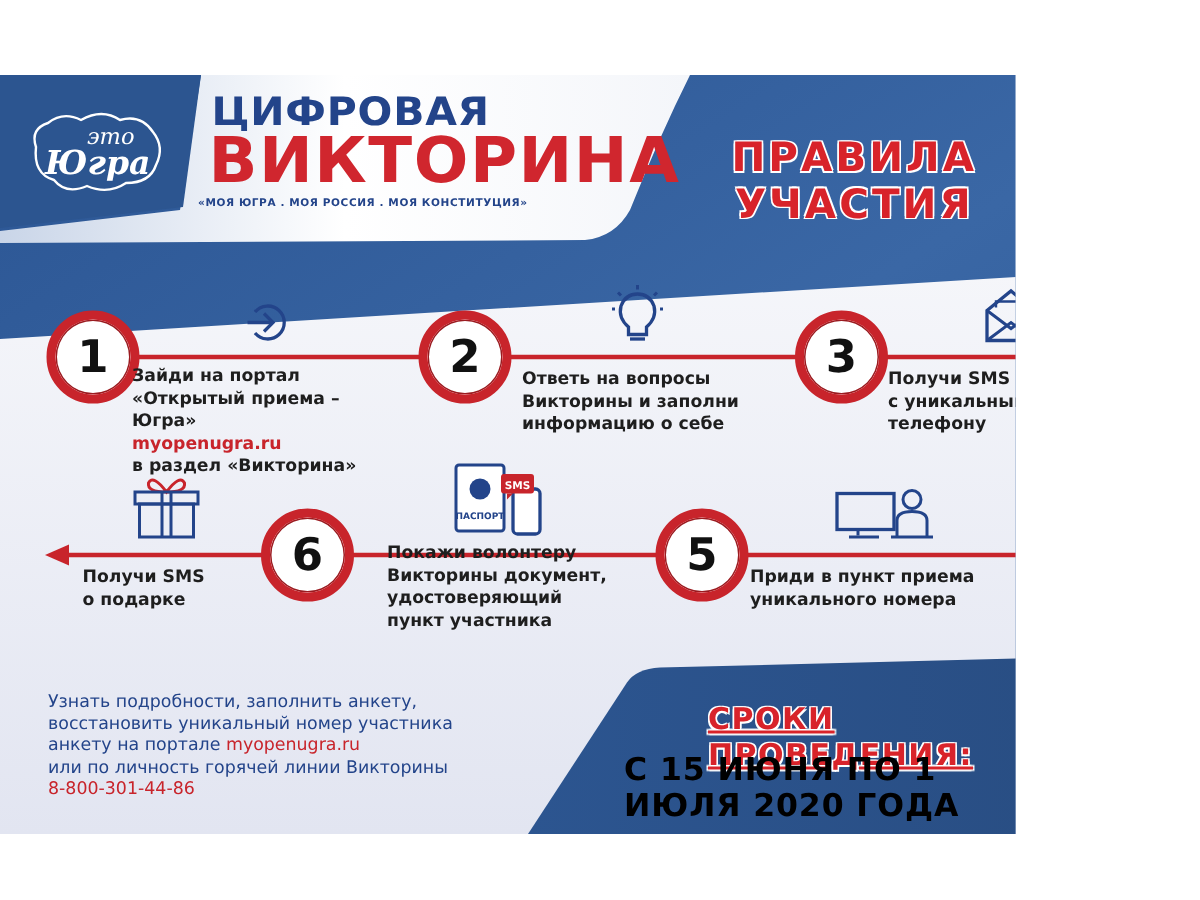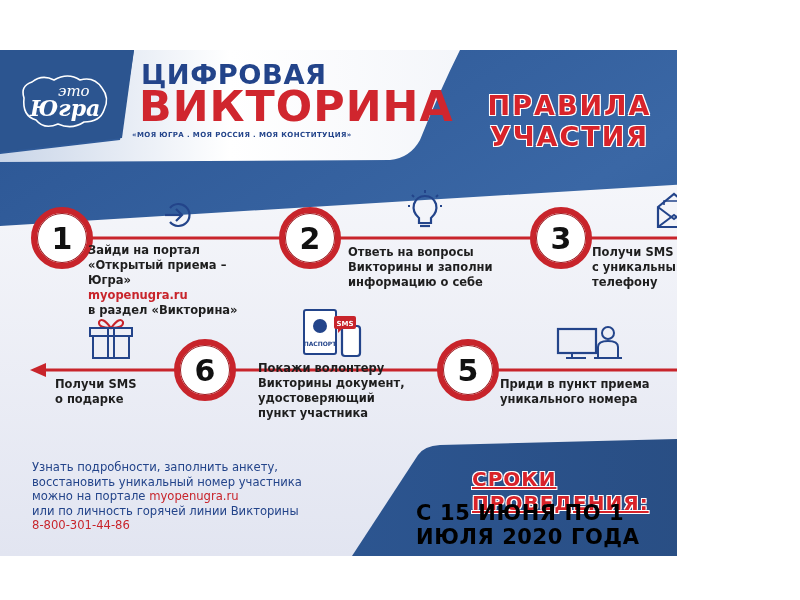--- a/index.html
+++ b/index.html
@@ -167,20 +167,20 @@
     <line x1="26" y1="12" x2="26" y2="42" stroke="#23448a" stroke-width="2"></line>
   </svg>
   <div class="step-text" style="left:55px; top:327px; width:110px;">
     <span style="display:block">Получи SMS</span>
     <span style="display:block">о подарке</span>
   </div>
 
   <div class="info">
     <div>Узнать подробности, заполнить анкету,</div>
     <div>восстановить уникальный номер участника</div>
-    <div><span>можно на портале </span><span class="red">myopenugra.ru</span></div>
+    <div><span>анкету на портале </span><span class="red">myopenugra.ru</span></div>
     <div>или по личность горячей линии Викторины</div>
     <div class="red">8-800-301-44-86</div>
   </div>
 
   <div class="dates-title">СРОКИ ПРОВЕДЕНИЯ:</div>
   <div class="dates-value">С 15 ИЮНЯ ПО 1 ИЮЛЯ 2020 ГОДА</div>
 </div>
 
 </body></html>

